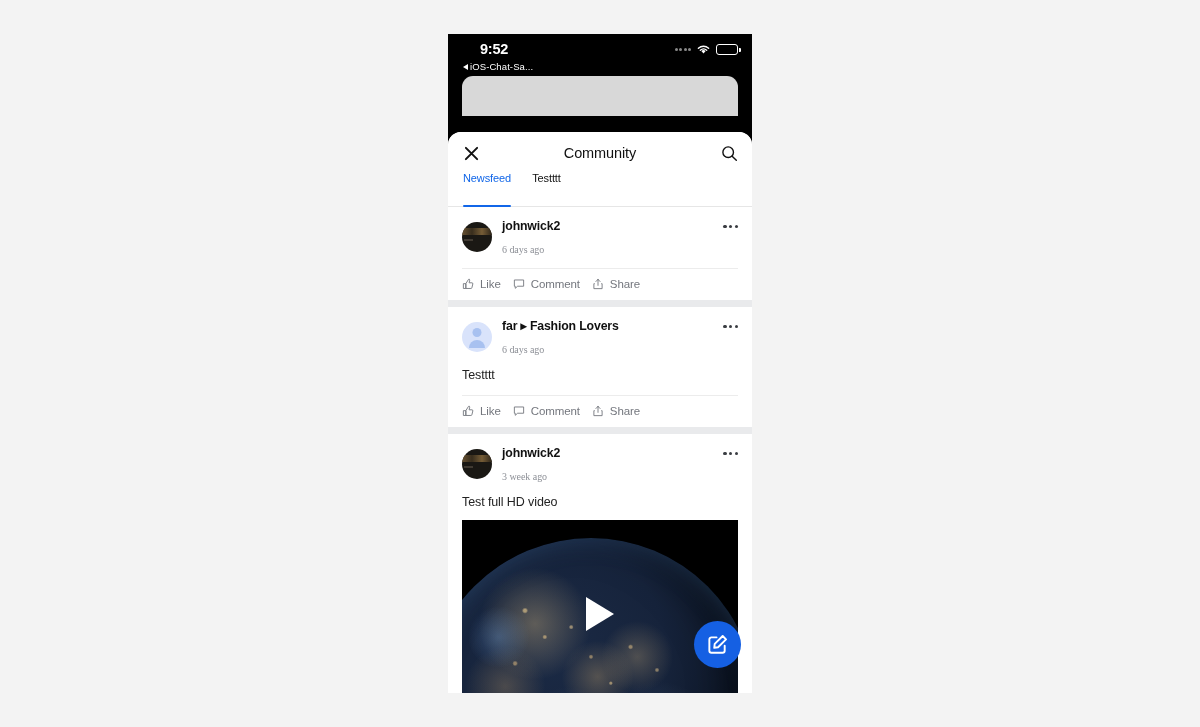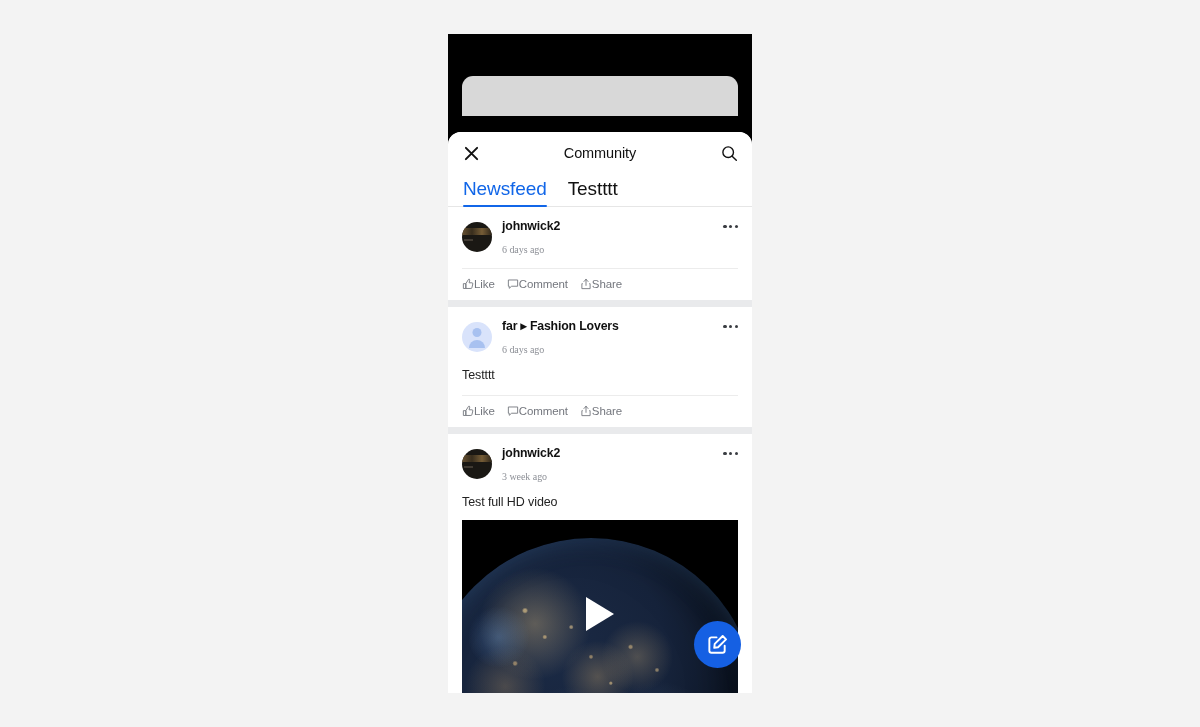--- a/index.html
+++ b/index.html
@@ -141,22 +141,22 @@
     display: flex;
     align-items: flex-end;
     height: 33px;
     padding-left: 15px;
     gap: 21px;
     border-bottom: 1px solid #e6e6e6;
     background: #fff;
   }
   .tab {
     position: relative;
-    font-size: 19px;
-    padding-bottom: 6px;
+    font-size: 11px;
+    padding-bottom: 22px;
     color: #111;
     cursor: pointer;
     letter-spacing: -0.1px;
   }
   .tab.active { color: #1166e8; }
   .tab.active::after {
     content: "";
     position: absolute;
     left: 0; right: 0; bottom: -1px;
     height: 2.5px;
@@ -266,21 +266,21 @@
     display: flex;
     align-items: center;
     gap: 12px;
     border-top: 1px solid #ececec;
     margin-top: 13px;
     padding: 9px 0 10px 0;
   }
   .act {
     display: flex;
     align-items: center;
-    gap: 0;
+    gap: 6px;
     font-size: 11.5px;
     color: #74777e;
     cursor: pointer;
     letter-spacing: -0.1px;
   }
 
   
   .video-wrap {
     position: relative;
     margin: 11px 0 0 0;
@@ -376,20 +376,41 @@
     width: 105px; height: 4px;
     background: #000;
     border-radius: 3px;
   }
 </style>
 </head>
 <body>
 
 <div class="phone">
 
+  <div class="status-bar">
+    <div class="status-time">9:52</div>
+    <div class="status-back">
+      <span class="back-tri"></span>
+      <span>iOS-Chat-Sa...</span>
+    </div>
+    <div class="status-right">
+      <span class="sig-dots">
+          <i></i>
+          <i></i>
+          <i></i>
+          <i></i>
+        </span>
+      <svg width="15" height="11" viewBox="0 0 16 12">
+        <path d="M8 10.4 L10.4 7.6 A3.6 3.6 0 0 0 5.6 7.6 Z" fill="#fff"></path>
+        <path d="M2.4 4.6 A8.4 8.4 0 0 1 13.6 4.6" stroke="#fff" stroke-width="1.5" fill="none" stroke-linecap="round"></path>
+        <path d="M4.5 6.9 A5.3 5.3 0 0 1 11.5 6.9" stroke="#fff" stroke-width="1.4" fill="none" stroke-linecap="round"></path>
+      </svg>
+      <span class="batt"></span>
+    </div>
+  </div>
 
   <div class="sheet-behind"></div>
 
   <div class="sheet">
 
     <div class="navbar">
       <div class="nav-close">
         <svg width="15" height="15" viewBox="0 0 16 16">
           <path d="M2 2 L14 14 M14 2 L2 14" stroke="#111" stroke-width="2.1" stroke-linecap="round"></path>
         </svg>

